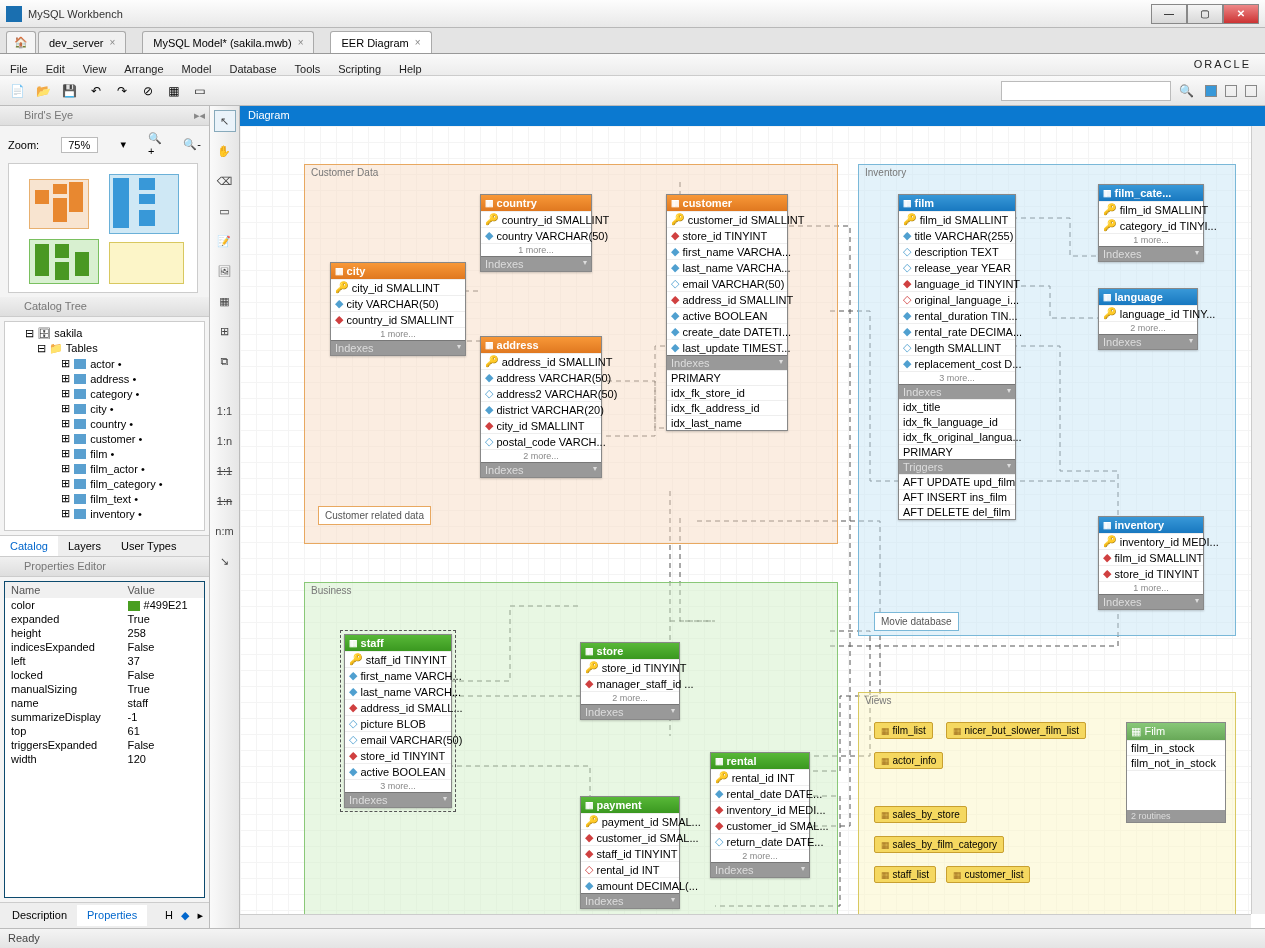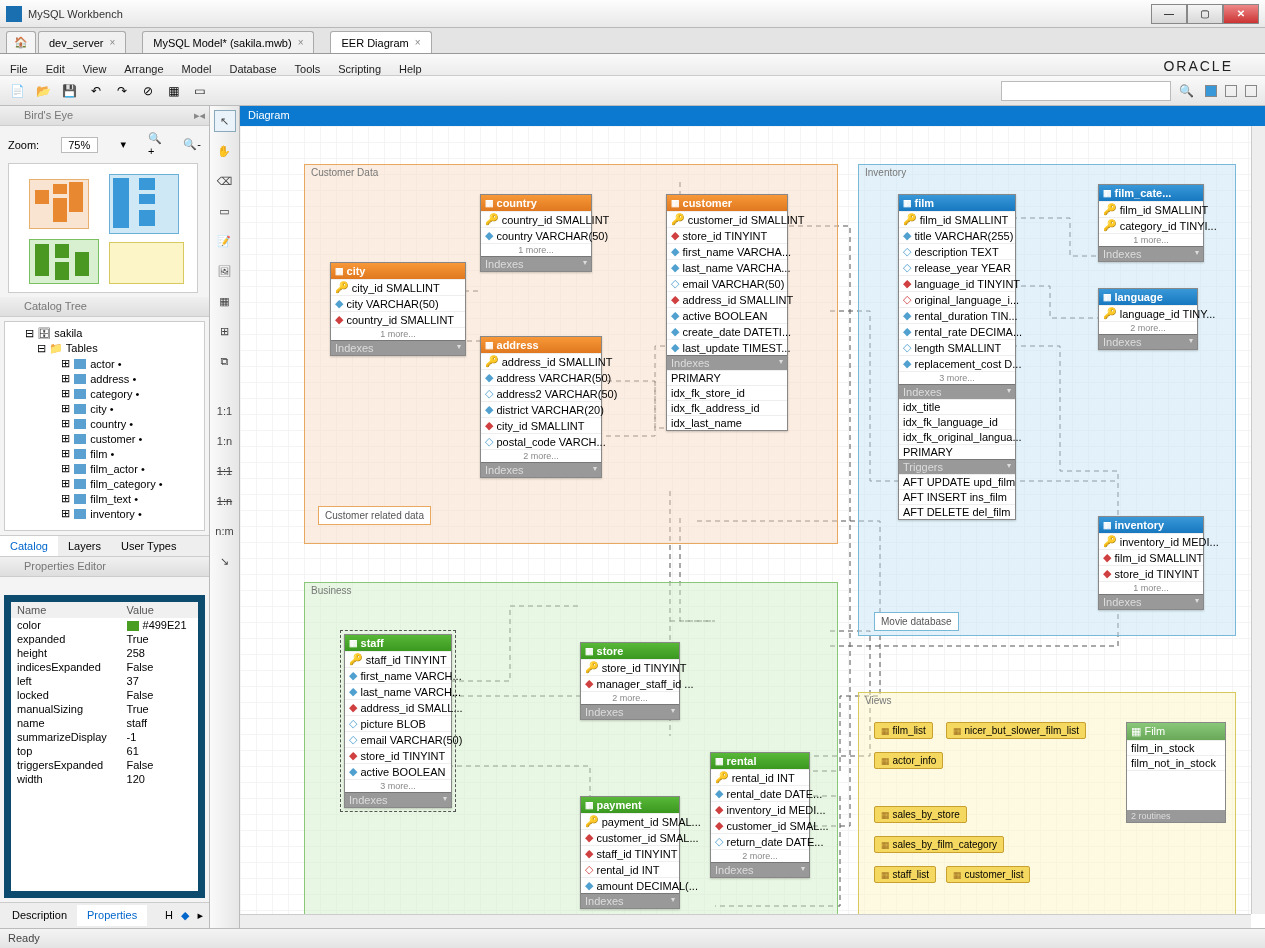--- a/index.html
+++ b/index.html
@@ -10,21 +10,21 @@
 .winbtns{display:flex;gap:0}
 .winbtn{width:36px;height:20px;border:1px solid #888;background:linear-gradient(#f5f5f5,#d8d8d8);display:flex;align-items:center;justify-content:center;font-size:10px;cursor:pointer}
 .winbtn.close{background:linear-gradient(#e88,#c33);color:#fff;font-weight:bold}
 .tabbar{height:26px;background:#e4e4e4;display:flex;align-items:flex-end;padding-left:6px;border-bottom:1px solid #999}
 .hometab{width:30px;height:22px;background:#f5f5f5;border:1px solid #aaa;border-bottom:none;border-radius:3px 3px 0 0;display:flex;align-items:center;justify-content:center;margin-right:2px}
 .apptab{height:22px;background:#f0f0f0;border:1px solid #aaa;border-bottom:none;border-radius:3px 3px 0 0;padding:0 10px;display:flex;align-items:center;margin-right:16px;gap:6px;cursor:pointer}
 .apptab.active{background:#fff}
 .apptab .x{color:#888;font-size:10px}
 .menubar{height:22px;background:linear-gradient(#fafafa,#ececec);display:flex;align-items:flex-end;padding:0 10px;gap:18px;border-bottom:1px solid #ccc;position:relative}
 .menubar span{cursor:pointer;color:#222}
-.oracle{position:absolute;right:32px;top:4px;color:#bbb;font-size:14px;letter-spacing:2px}
+.oracle{position:absolute;right:14px;top:4px;color:#bbb;font-size:11px;letter-spacing:2px}
 .toolbar{height:30px;background:linear-gradient(#fafafa,#e6e6e6);display:flex;align-items:center;padding:0 8px;gap:6px;border-bottom:1px solid #bbb}
 .toolbtn{width:20px;height:20px;border:1px solid transparent;display:flex;align-items:center;justify-content:center;cursor:pointer;font-size:12px}
 .searchbox{position:absolute;right:50px;top:2px;width:170px;height:20px;border:1px solid #bbb;background:#fff}
 .togglesq{width:12px;height:12px;border:1px solid #888;display:inline-block;margin-left:2px}
 .main{position:absolute;top:106px;bottom:20px;left:0;right:0;display:flex}
 .leftpanel{width:210px;background:#f4f4f4;border-right:1px solid #bbb;display:flex;flex-direction:column}
 .panelhdr{height:20px;background:linear-gradient(#f0f0f0,#dedede);padding:3px 24px;color:#777;border-bottom:1px solid #ccc;position:relative}
 .panelhdr .collapse{position:absolute;right:4px;top:3px;color:#888}
 .birdseye{padding:4px 8px}
 .zoomrow{display:flex;align-items:center;gap:22px;padding:2px 0}
@@ -36,21 +36,21 @@
 .birdscanvas .bc-yellow{position:absolute;left:100px;top:78px;width:75px;height:42px;background:#fcf5c8;border:1px solid #d8c860}
 .birdscanvas .bshape{position:absolute;background:#e88830}
 .catalogtree{flex:0 0 auto;overflow:auto;background:#fff;border:1px solid #ccc;margin:4px;height:210px;padding:4px}
 .treeitem{padding:1px 0 1px 16px;white-space:nowrap;cursor:pointer}
 .treeitem.lvl1{padding-left:28px}
 .treeitem.lvl2{padding-left:52px;display:flex;align-items:center;gap:4px}
 .tico{width:12px;height:10px;background:#5aa0d0;display:inline-block}
 .panetabs{display:flex;border-top:1px solid #ccc;border-bottom:1px solid #ccc;background:#eee}
 .panetab{padding:4px 10px;cursor:pointer}
 .panetab.active{color:#0066cc;background:#fff}
-.props{flex:1;overflow:auto;background:#fff;border:7px solid #0c4a6e;margin:18px 4px 4px}
+.props{flex:1;overflow:auto;background:#fff;border:1px solid #0c4a6e;margin:4px 4px 4px}
 .props table{width:100%;border-collapse:collapse}
 .props th{text-align:left;padding:2px 6px;background:#f0f0f0;font-weight:normal;color:#555}
 .props td{padding:1px 6px}
 .colorswatch{width:12px;height:10px;background:#499E21;display:inline-block;vertical-align:middle;margin-right:4px}
 .bottompanetabs{display:flex;border-top:1px solid #ccc;background:#eee;padding:2px}
 .center{flex:1;display:flex;position:relative}
 .vtoolbar{width:30px;background:linear-gradient(90deg,#fafafa,#e6e6e6);border-right:1px solid #bbb;display:flex;flex-direction:column;align-items:center;padding-top:4px;gap:8px}
 .vtoolbtn{width:22px;height:22px;display:flex;align-items:center;justify-content:center;cursor:pointer;font-size:11px;color:#444}
 .vtoolbtn.sel{border:1px solid #8ab;background:#eaf3fa}
 .diagram{flex:1;background:#fff;position:relative;overflow:hidden}

